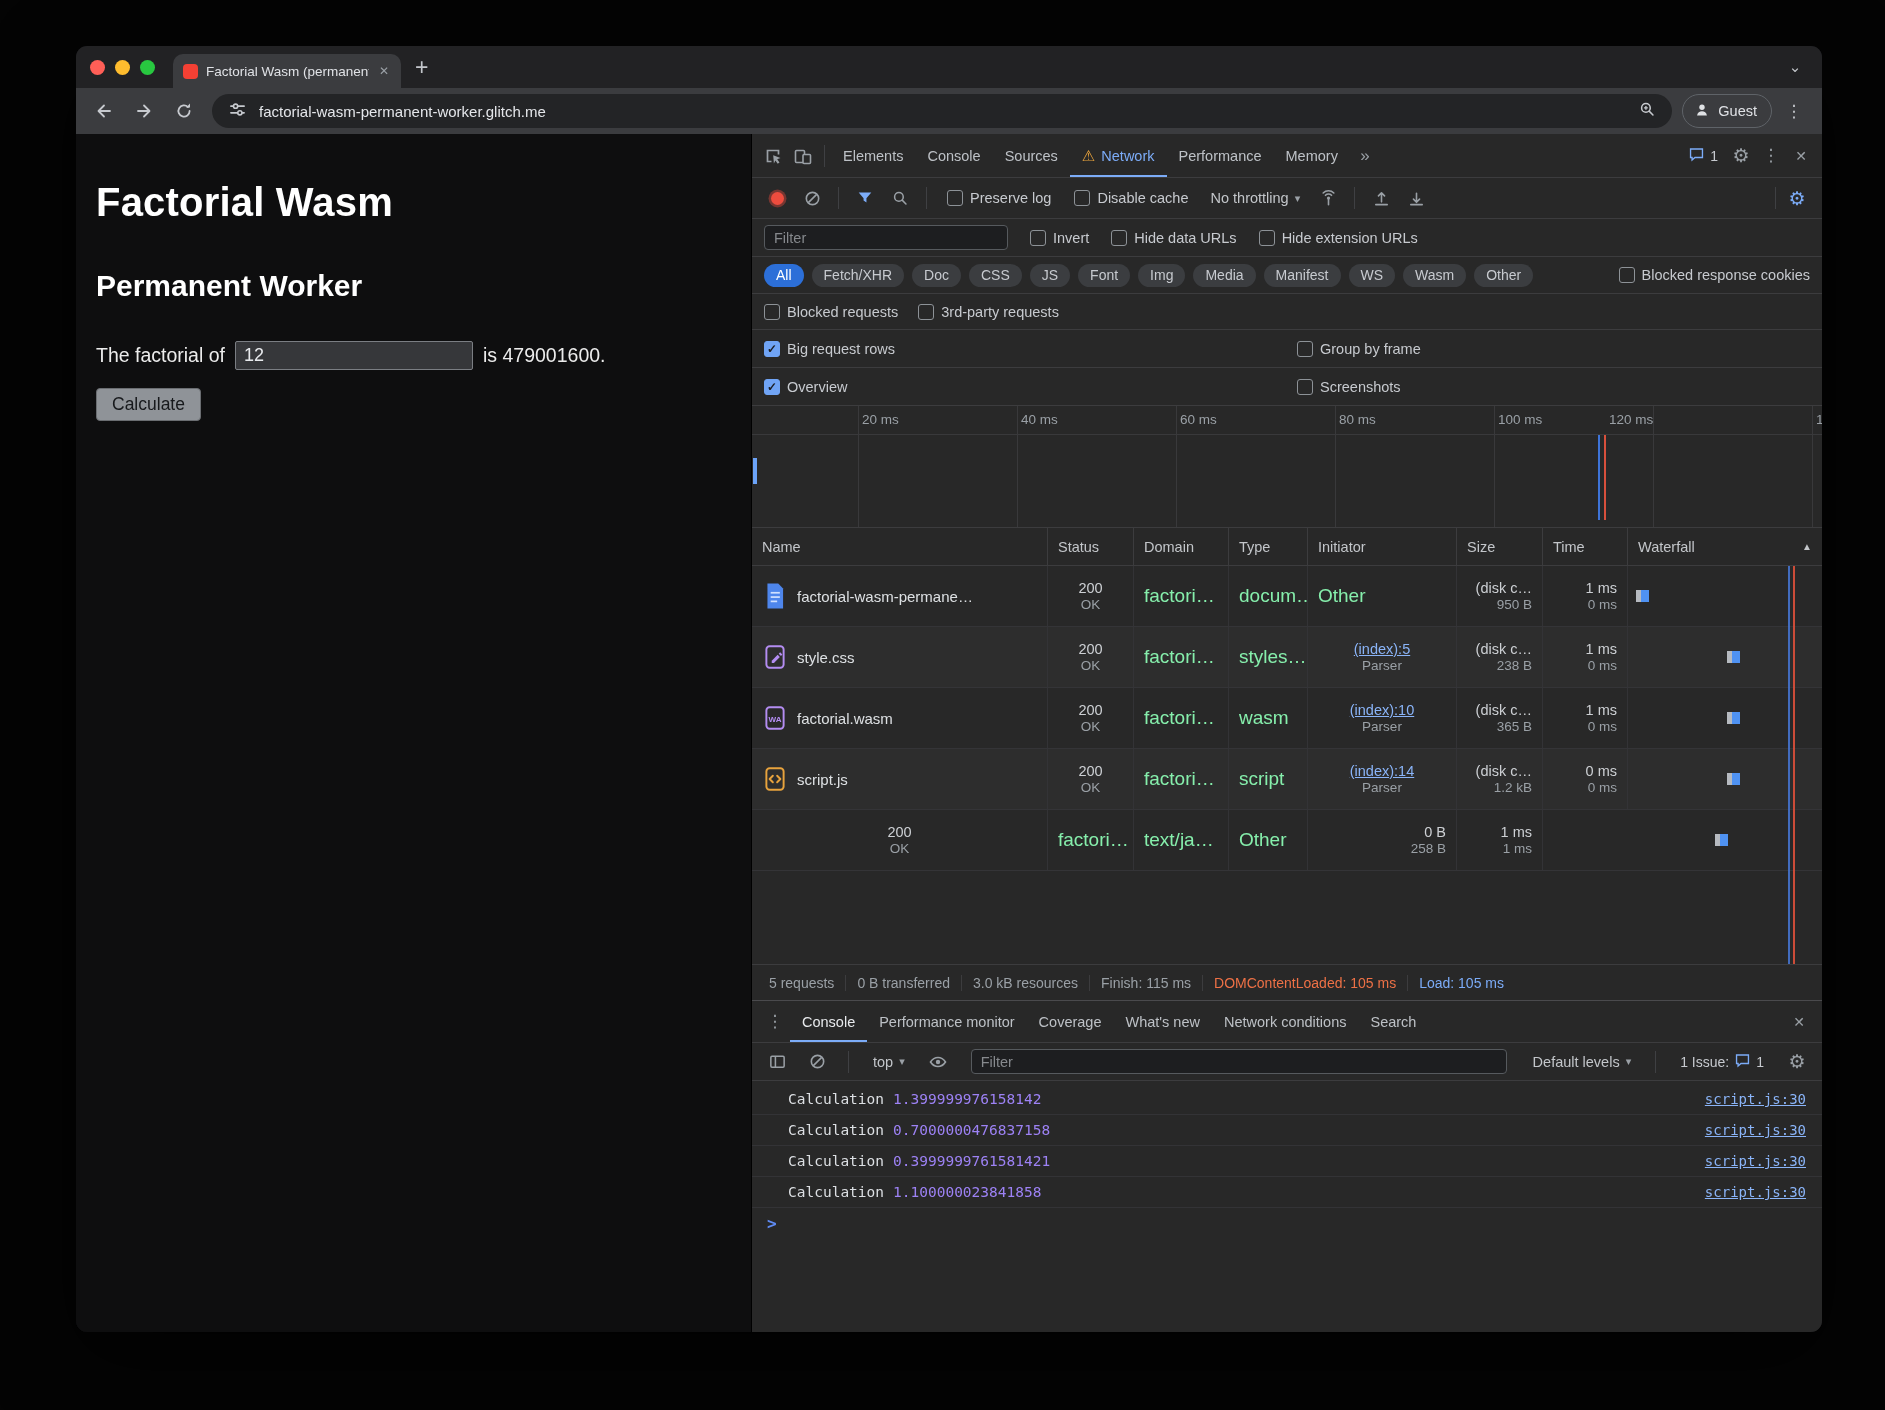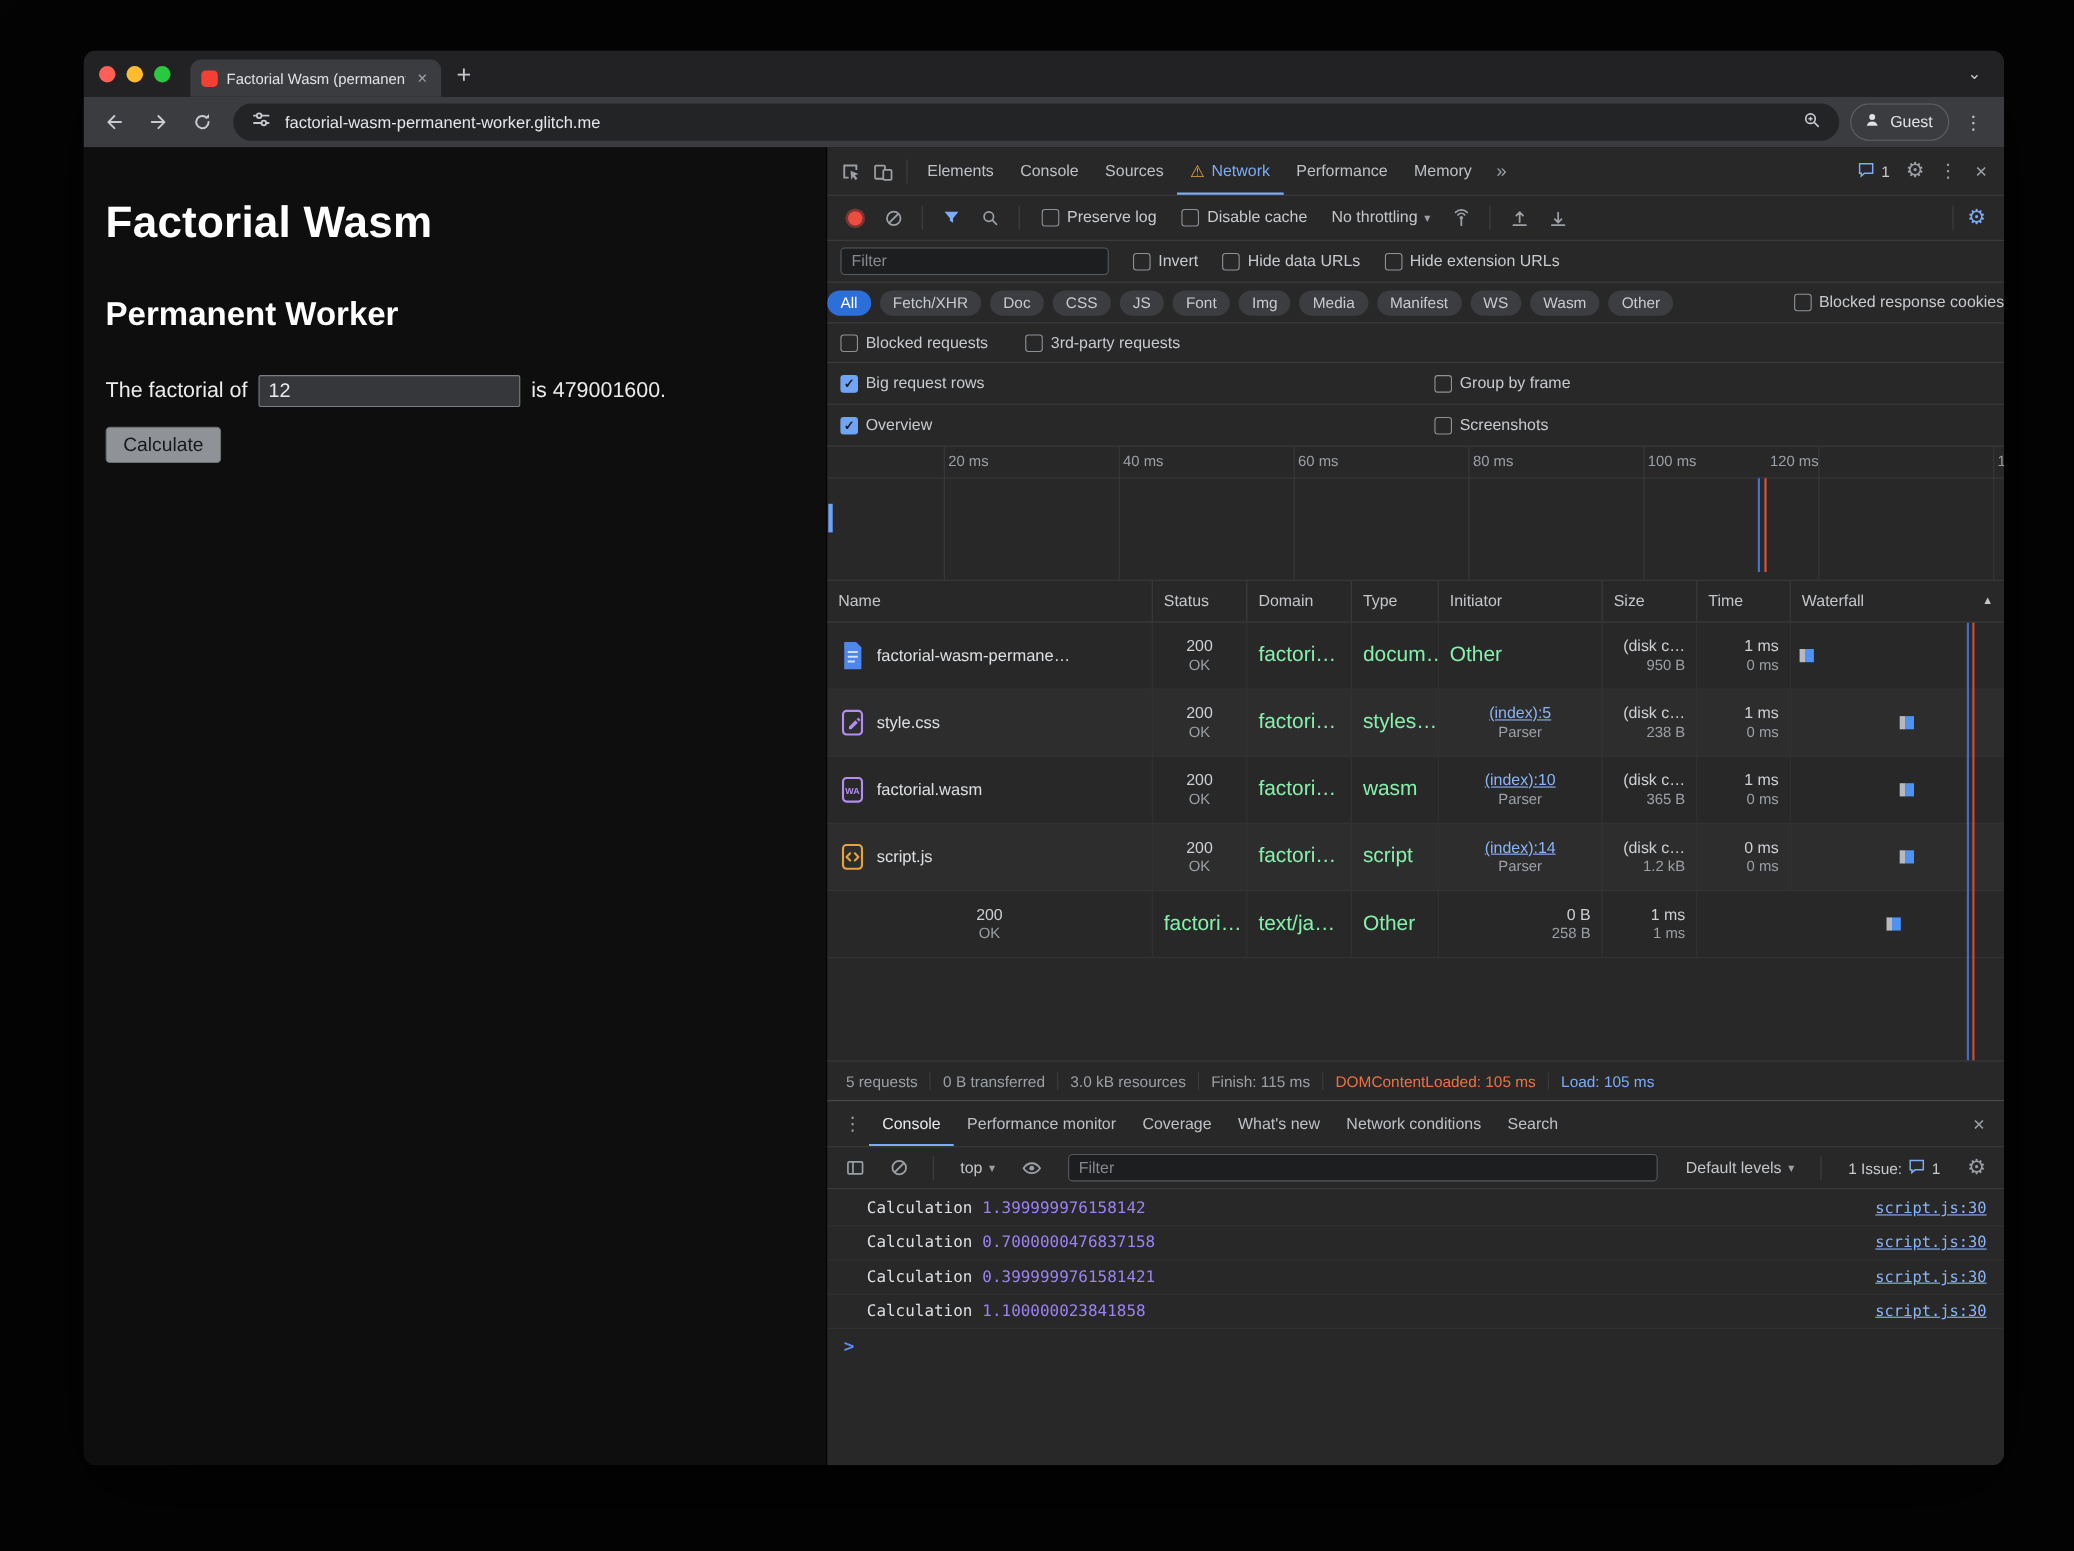--- a/index.html
+++ b/index.html
@@ -73,25 +73,25 @@
   .dd { display: flex; align-items: center; gap: 6px; padding: 0 8px; color: #c3c6ca; white-space: nowrap; }
   .caret { font-size: 11px; color: #9aa0a6; }
   .ntb .grp { margin: 0 9px; }
 
   .nfr { height: 38px; flex: none; display: flex; align-items: center; border-bottom: 1px solid #3c3c3e; padding: 0 12px; gap: 22px; }
   .dt-input { height: 25px; background: #1d1e20; border: 1px solid #565a5e; border-radius: 4px; color: #e8eaed;
               font-family: inherit; font-size: 14.5px; padding: 0 9px; }
   .dt-input::placeholder { color: #86898d; }
   .nfr .dt-input { width: 244px; flex: none; }
 
-  .chips { height: 37px; flex: none; display: flex; align-items: center; border-bottom: 1px solid #3c3c3e; padding: 0 0; gap: 8px; }
+  .chips { height: 37px; flex: none; display: flex; align-items: center; border-bottom: 1px solid #3c3c3e; padding: 0 12px; gap: 8px; }
   .chip { padding: 3.5px 12px; border-radius: 15px; background: #3b3d40; color: #c7cacf; font-size: 14px; white-space: nowrap; }
   .chip.sel { background: #2c6fd8; color: #fff; }
 
-  .crow { height: 36px; flex: none; display: flex; align-items: center; border-bottom: 1px solid #3c3c3e; padding: 0 12px; gap: 34px; }
+  .crow { height: 36px; flex: none; display: flex; align-items: center; border-bottom: 1px solid #3c3c3e; padding: 0 12px; gap: 20px; }
   .crow.two { display: grid; grid-template-columns: 1fr 1fr; height: 38px; align-items: center; }
 
   .ovw { height: 122px; flex: none; border-bottom: 1px solid #3c3c3e; position: relative; overflow: hidden; }
   .gl { position: absolute; top: 0; bottom: 0; width: 1px; background: #39393b; }
   .tlab { position: absolute; top: 6px; font-size: 13.5px; color: #9aa0a6; white-space: nowrap; }
   .ovw::after { content: ""; position: absolute; left: 0; right: 0; top: 28px; height: 1px; background: #39393b; }
   .ov-activity { position: absolute; left: 1px; top: 52px; width: 4px; height: 26px; background: #6ba3f8; }
   .ovline { position: absolute; top: 28px; bottom: 7px; width: 2px; }
   .ovline.b { background: #3e74d9; }
   .ovline.r { background: #d9503c; }

